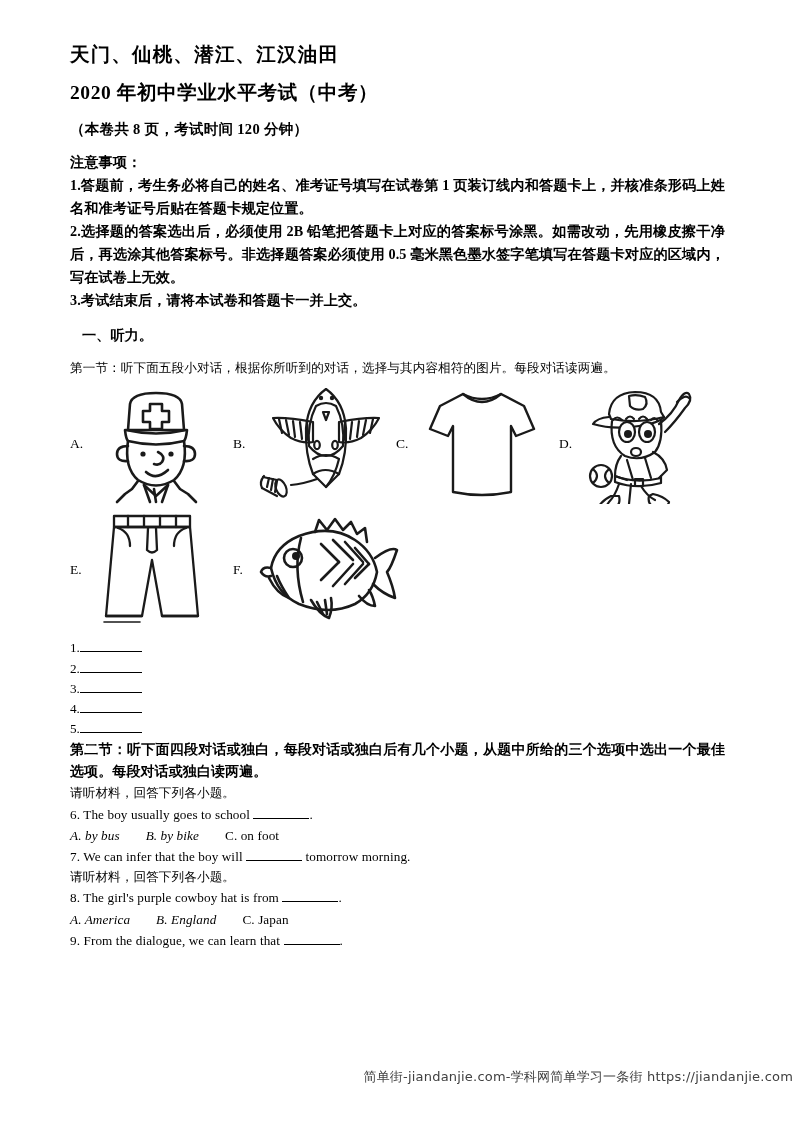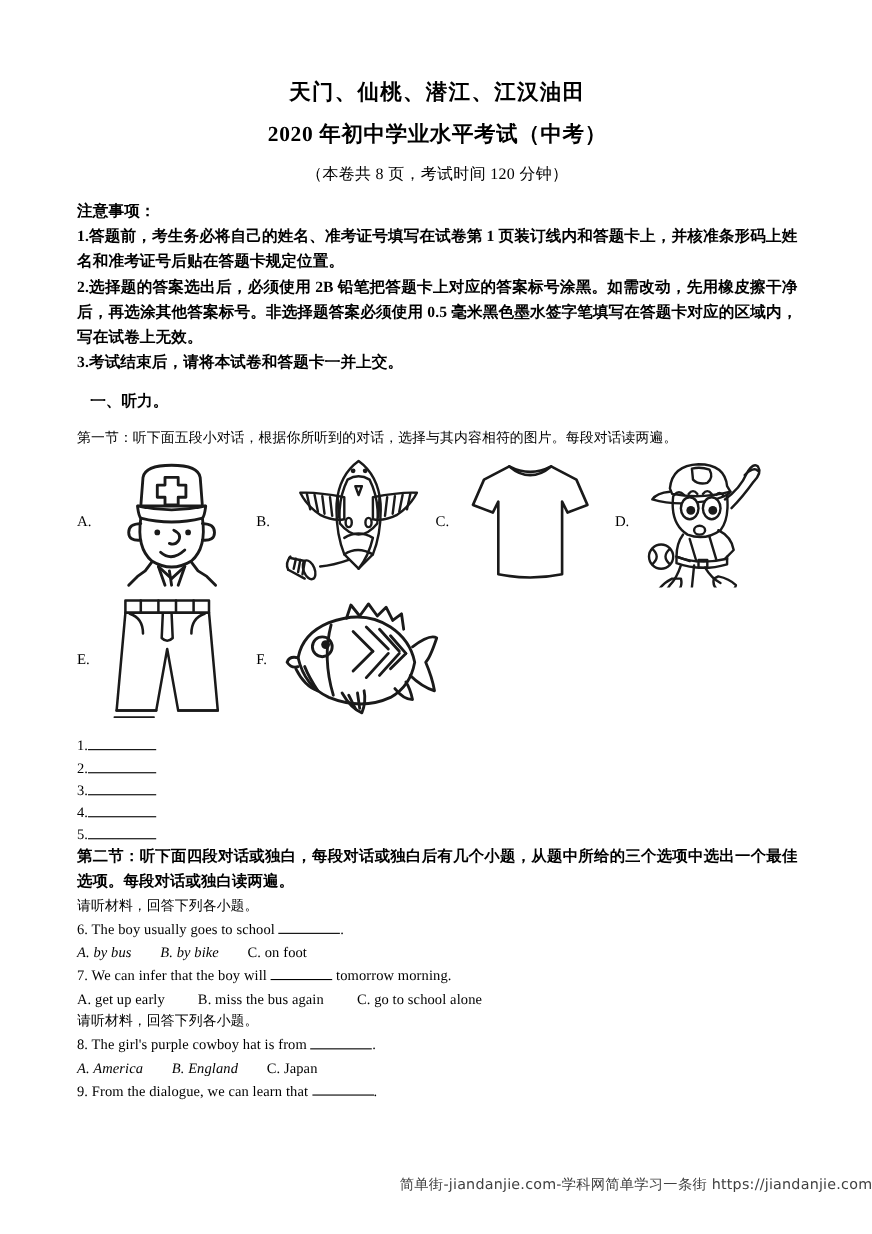--- a/index.html
+++ b/index.html
@@ -21,21 +21,21 @@
     box-sizing: border-box;
   }
   .content {
     position: absolute;
     left: 70px;
     top: 0;
     width: 655px;
   }
 
   
-  .title-block { padding-top: 72px; text-align: center; }
+  .title-block { padding-top: 42px; }
   .title-line-1 {
     font-size: 19.5px;
     font-weight: bold;
     letter-spacing: 1.2px;
     line-height: 1.35;
     margin-bottom: 12px;
   }
   .title-line-2 {
     font-size: 19.5px;
     font-weight: bold;
@@ -46,21 +46,21 @@
   .title-line-3 {
     font-size: 19px;
     font-weight: bold;
     letter-spacing: 9px;
     line-height: 1.35;
     margin-bottom: 9px;
     text-indent: 9px;
   }
   .title-sub {
     font-size: 14.5px;
-    font-weight: normal;
+    font-weight: bold;
     line-height: 1.4;
     letter-spacing: 0.3px;
   }
 
   
   .notice {
     margin-top: 12px;
     font-size: 14.2px;
     font-weight: bold;
     line-height: 1.62;
@@ -384,23 +384,20 @@
     <p class="opts">
       <span class="opt opt-gap-1">A. by bus</span><span class="opt opt-gap-1">B. by bike</span><span class="opt">C. on foot</span>
     </p>
 
     <p class="q">
       <span>7.</span>
       <span>We can infer that the boy will</span>
       <span class="ulq"></span>
       <span>tomorrow morning.</span>
     </p>
-    <p class="opts">
-      <span class="opt opt-gap-2">A. get up early</span><span class="opt opt-gap-2">B. miss the bus again</span><span class="opt">C. go to school alone</span>
-    </p>
 
     <p class="sub-instr">请听材料，回答下列各小题。</p>
 
     <p class="q">
       <span>8.</span>
       <span>The girl's purple cowboy hat is from</span>
       <span class="ulq"></span><span>.</span>
     </p>
     <p class="opts">
       <span class="opt opt-gap-1">A. America</span><span class="opt opt-gap-1">B. England</span><span class="opt">C. Japan</span>

